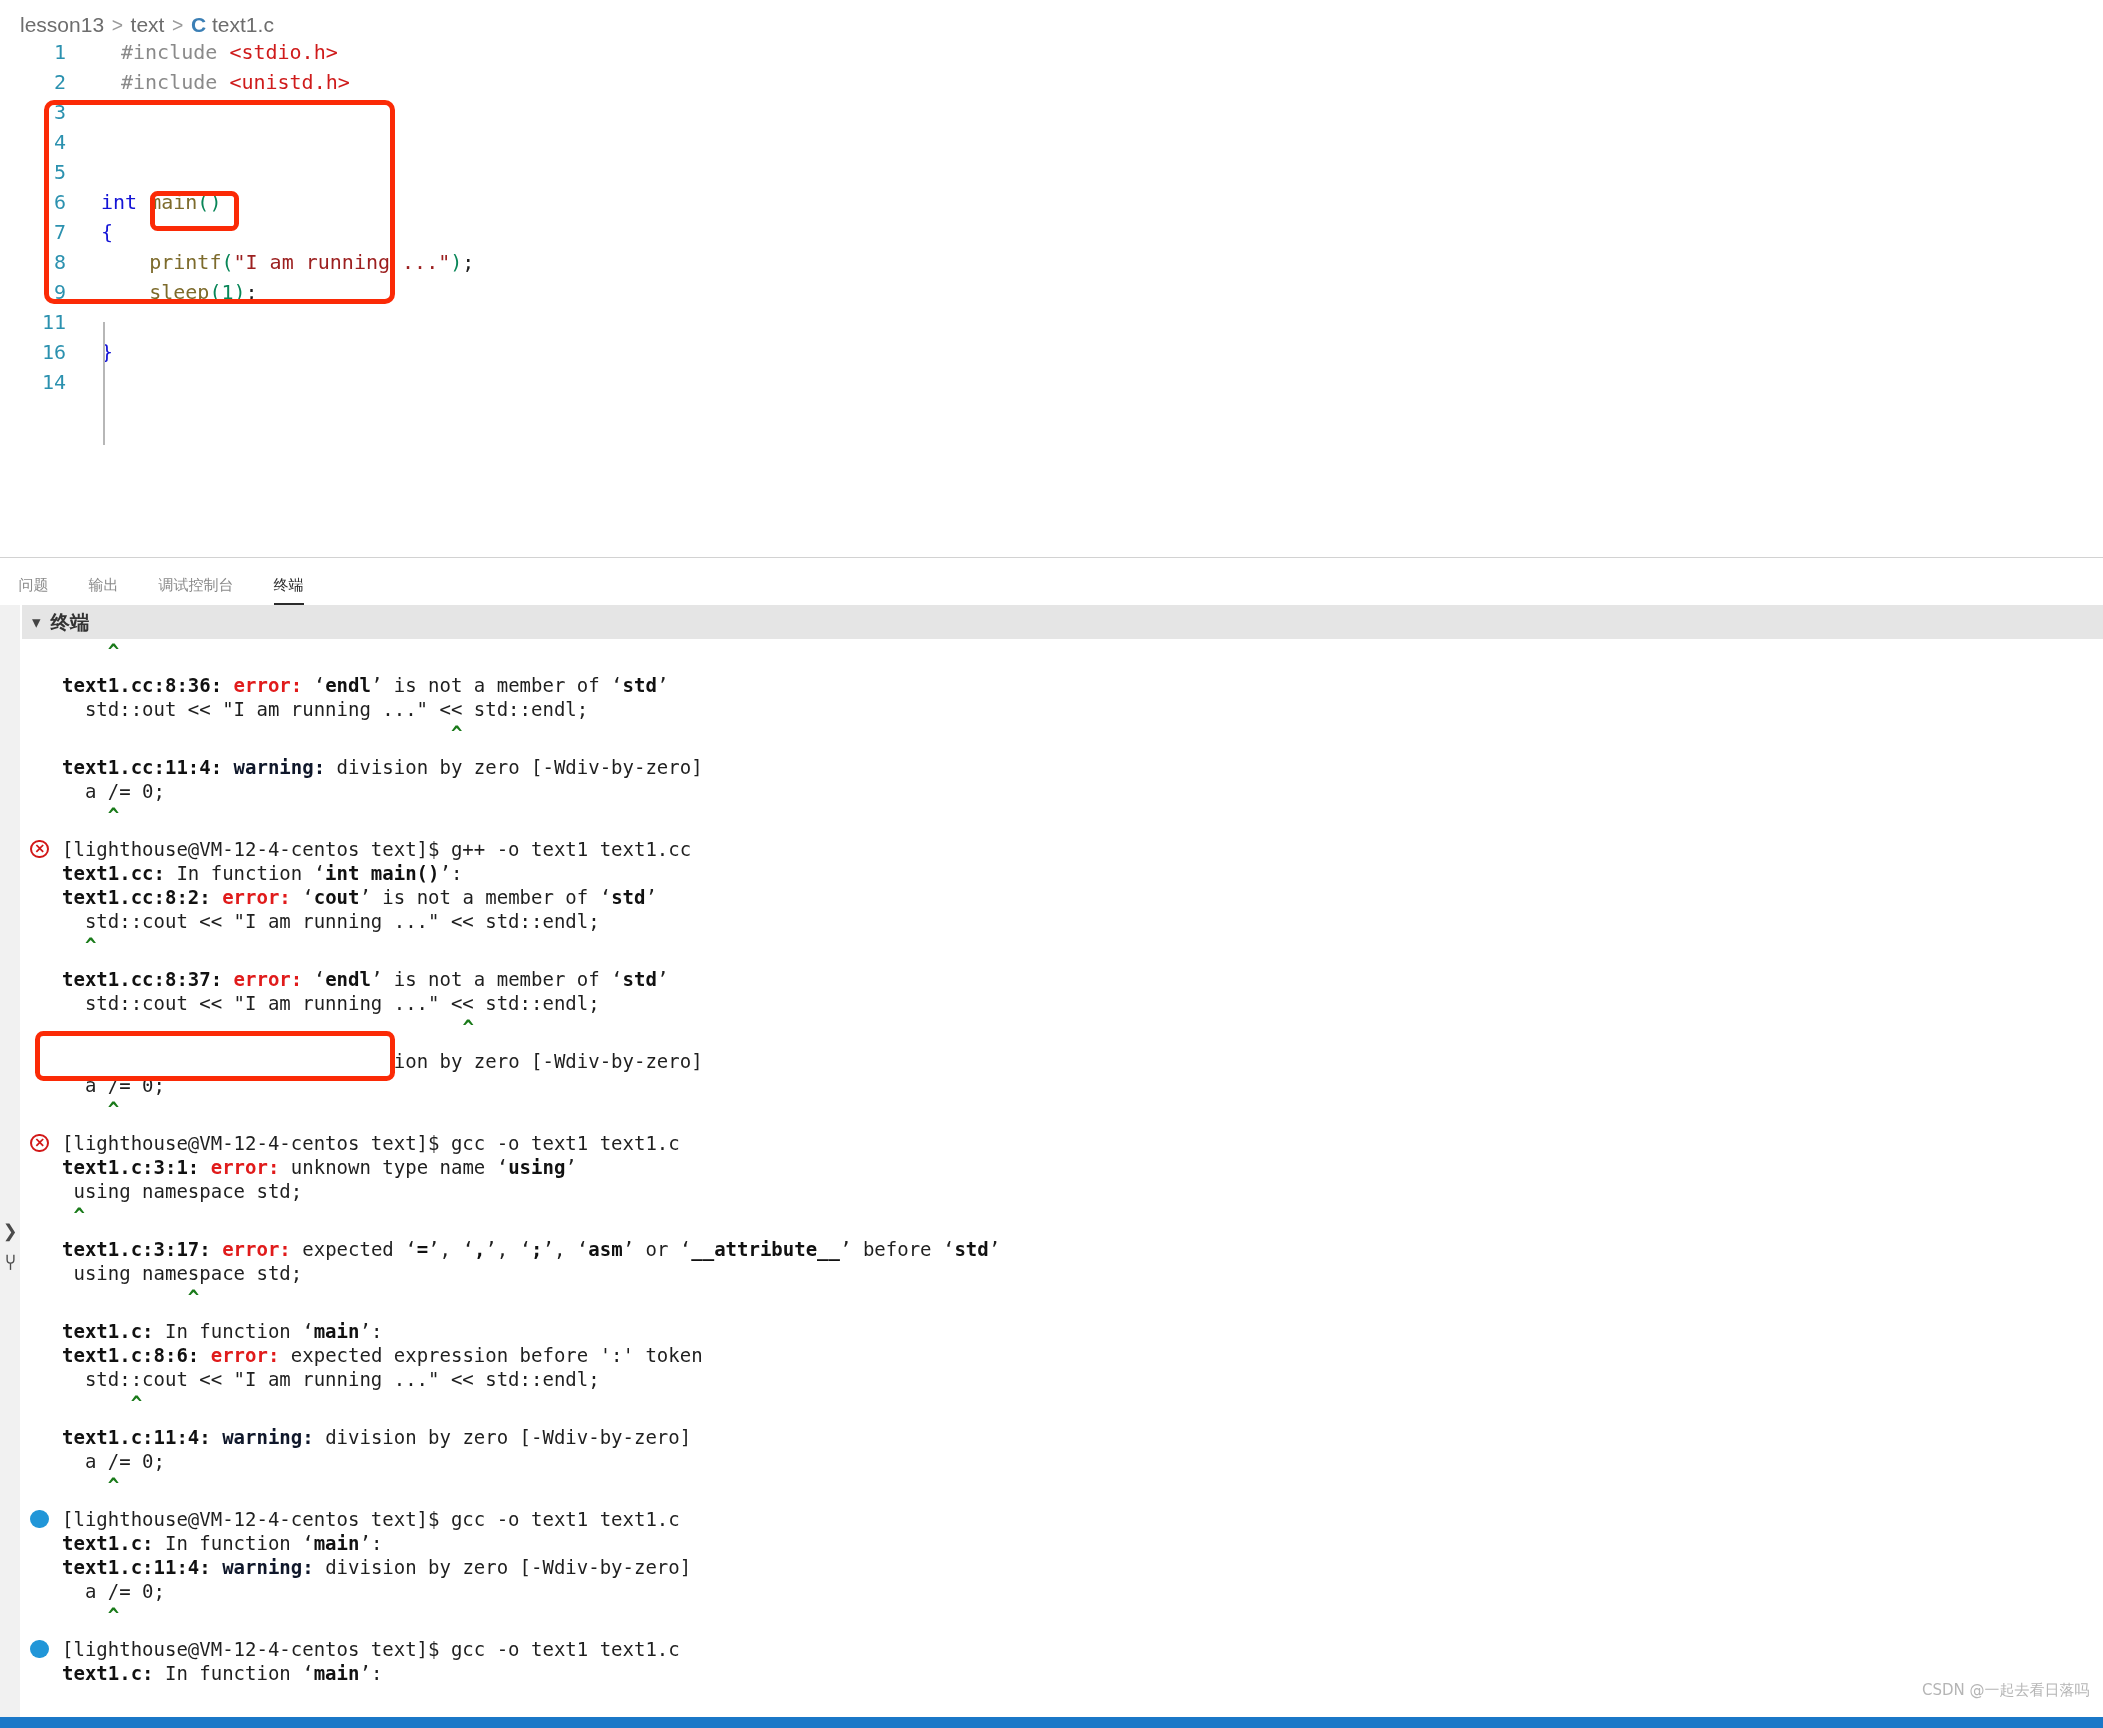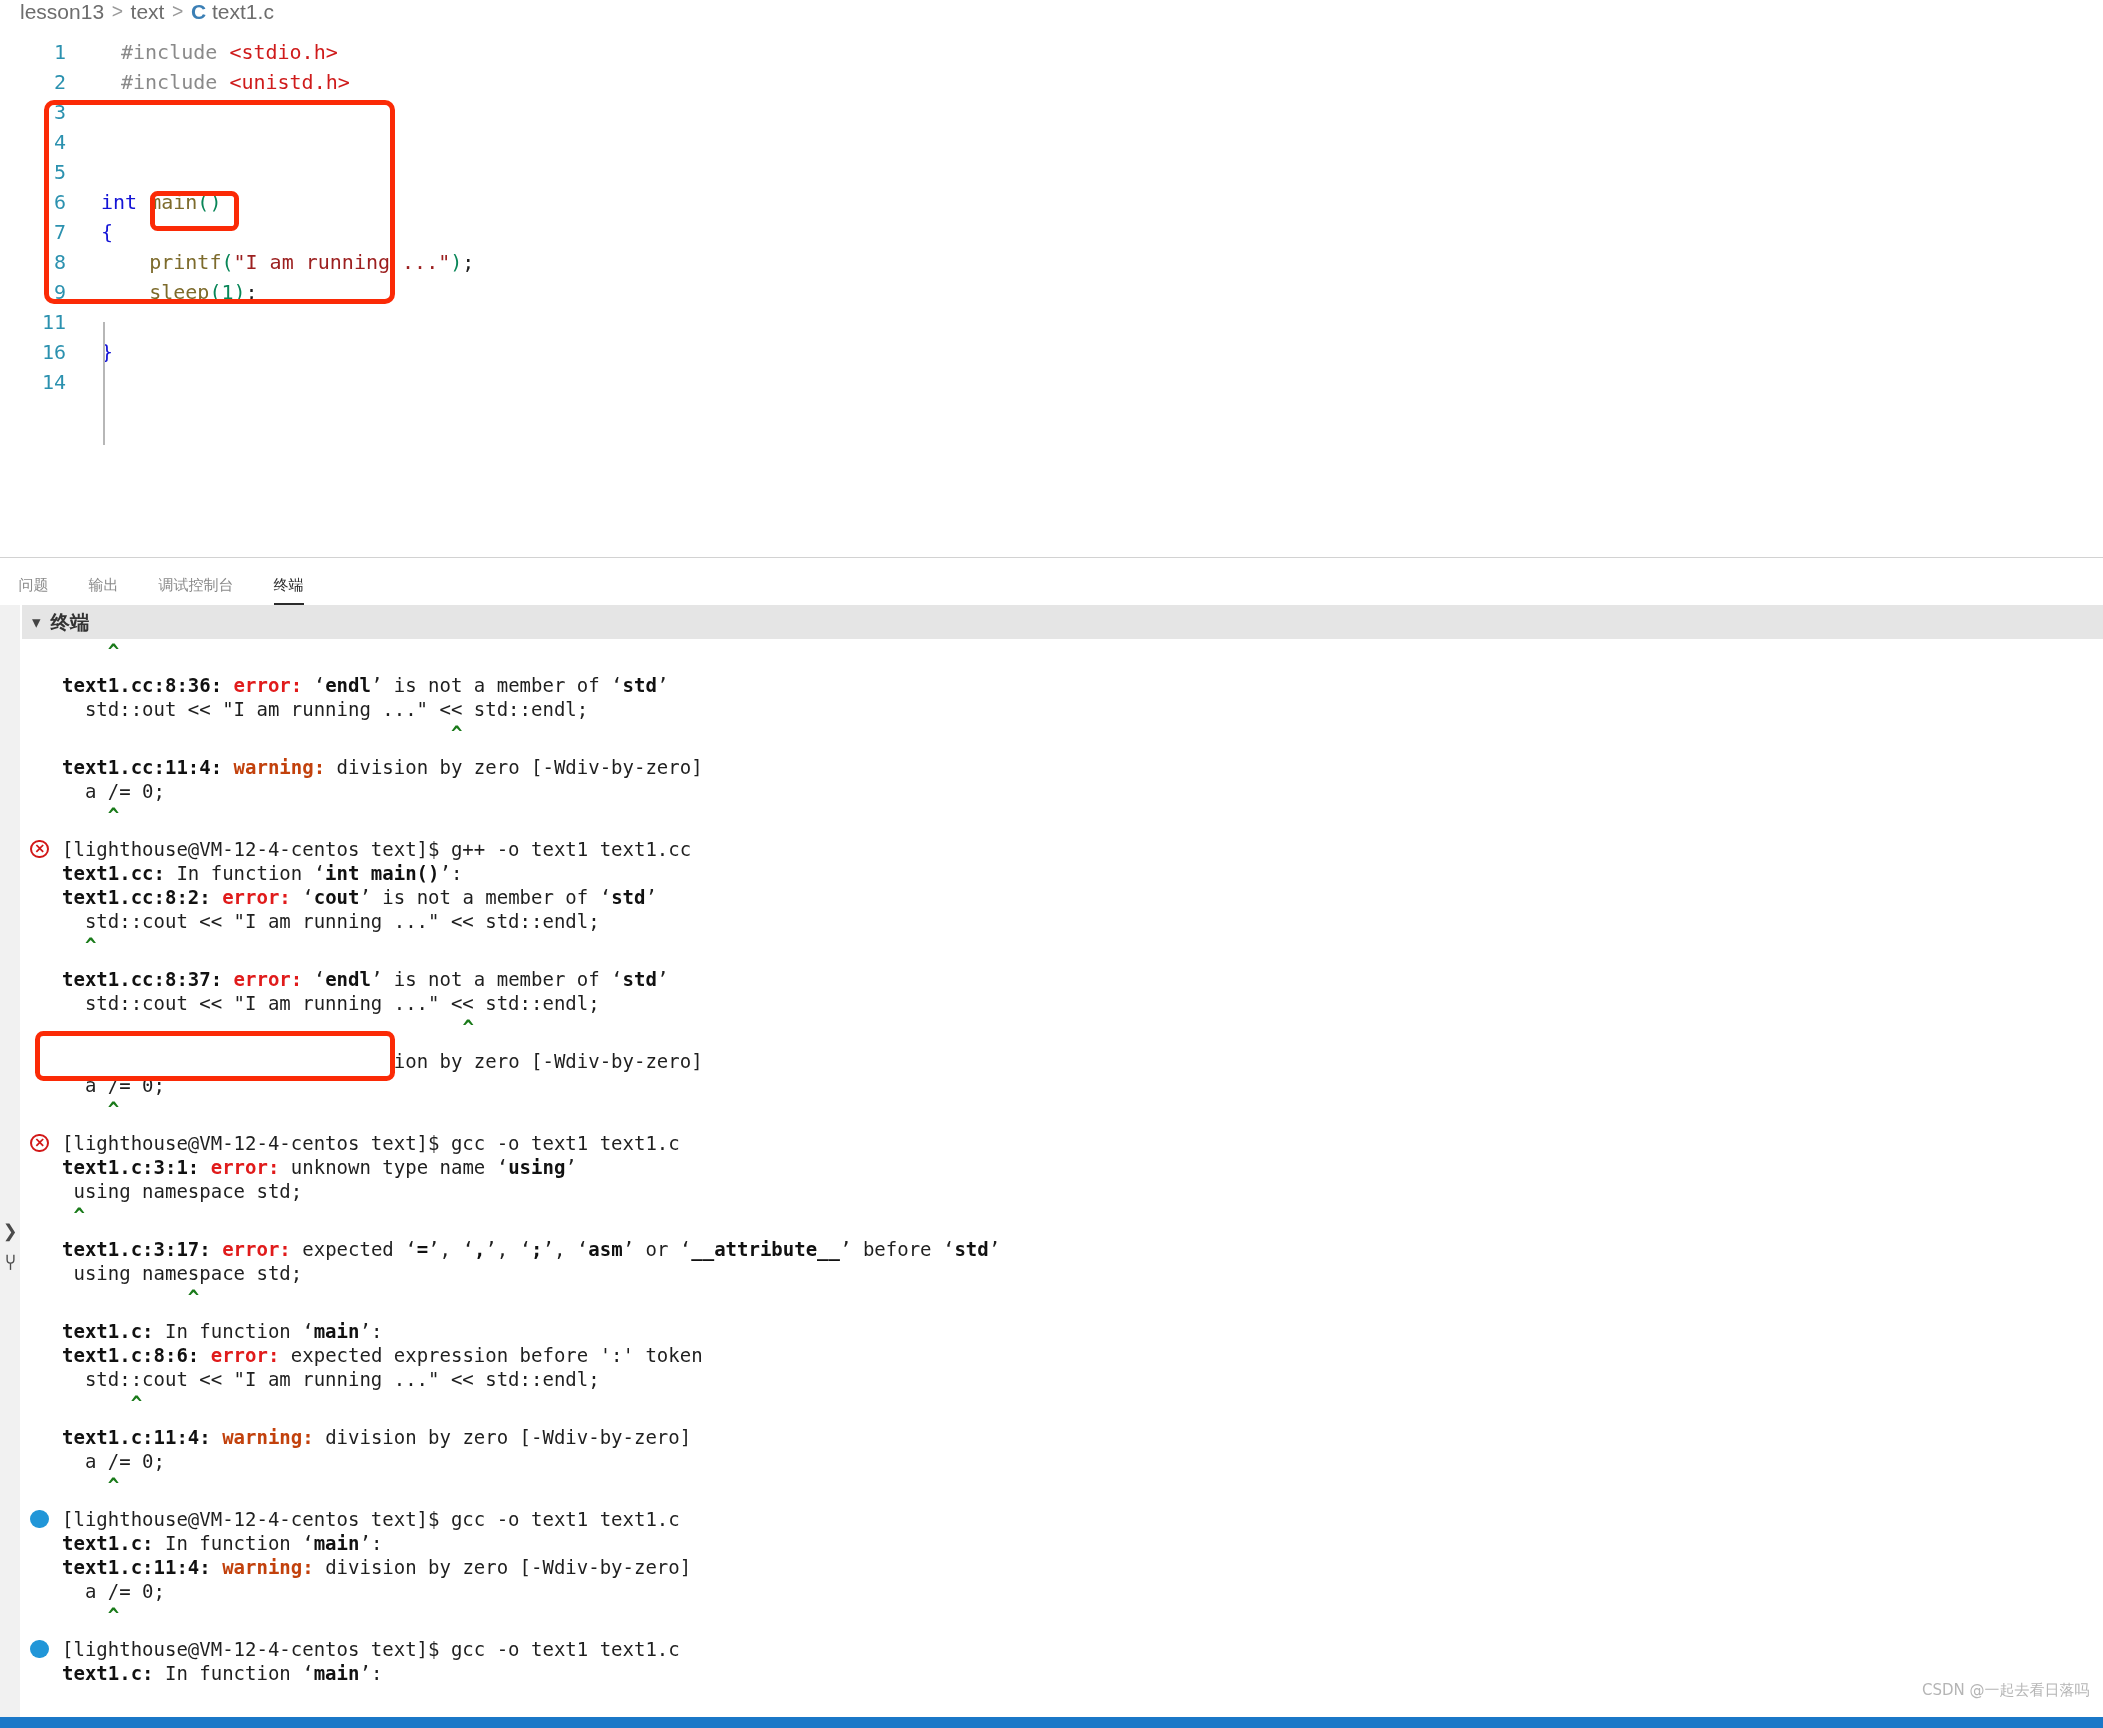--- a/index.html
+++ b/index.html
@@ -6,21 +6,21 @@
   body{
     width:2103px;height:1729px;
     background:#ffffff;
     font-family:"Liberation Sans", sans-serif;
     overflow:hidden;
     position:relative;
   }
   
   .breadcrumb{
     position:absolute;left:0;top:0;width:2074px;height:37px;
-    display:flex;align-items:flex-start;padding-left:20px;
+    display:flex;align-items:flex-end;padding-left:20px;
     font-size:21px;color:#6d6d6d;box-sizing:border-box;
   }
   .bc-item{color:#6d6d6d;}
   .bc-sep{margin:0 7.6px;color:#9a9a9a;font-size:19.4px;}
   .bc-cicon{color:#3b7fb5;font-weight:bold;font-size:21px;margin-right:5.9px;}
   .bc-file{color:#6d6d6d;}
 
   
   .editor{
     position:absolute;left:0;top:37px;width:2103px;height:503px;
@@ -112,21 +112,21 @@
     position:absolute;left:8.4px;top:2.5px;width:18.6px;height:18.6px;
   }
   .m-err{
     border-radius:50%;border:2.1px solid #d21818;box-sizing:border-box;
     color:#d21818;font-size:12.6px;line-height:14.3px;text-align:center;
     font-family:"Liberation Sans",sans-serif;font-weight:bold;
   }
   .m-ok{border-radius:50%;background:#2196d8;}
   .b{font-weight:bold;color:#111111;}
   .err{font-weight:bold;color:#e01b1b;}
-  .warn{font-weight:bold;color:#c2410c;text-align:right;}
+  .warn{font-weight:bold;color:#0f172a;text-align:right;}
   .caret{color:#1a7a1a;font-weight:bold;}
   .watermark{
     position:absolute;right:13.5px;bottom:29px;font-size:15px;color:#b5b5b5;
     font-family:"DejaVu Sans", sans-serif;
   }
   .bottom-bar{
     position:absolute;left:0;bottom:0;width:2103px;height:11.8px;background:#1b78c8;
   }
 </style>
 </head>

